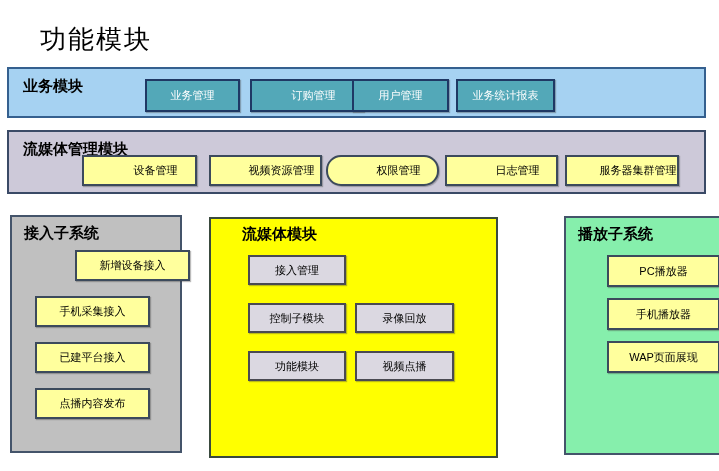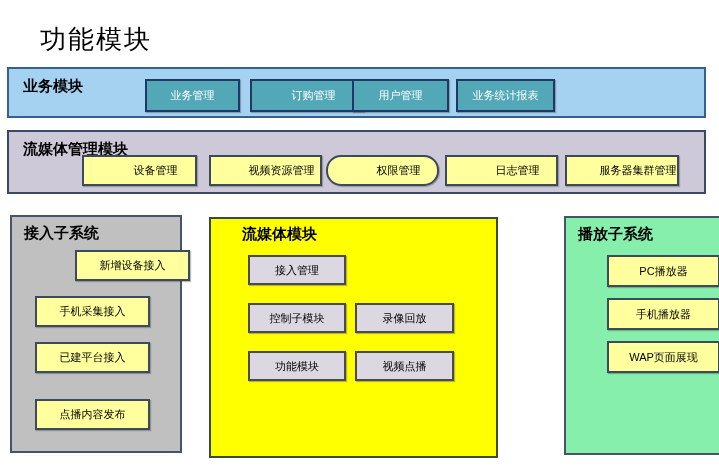--- a/index.html
+++ b/index.html
@@ -86,21 +86,21 @@
   .col-access {
     left: 10px; top: 215px; width: 172px; height: 238px;
     background: #c0c0c0;
     border-color: #44546a;
   }
   .col-access .panel-label { left: 12px; top: 7px; }
   .col-access .btn-yellow { left: 23px; width: 115px; height: 31px; }
   .ac0 { top: 33px; margin-left: 40px; }
   .ac1 { top: 79px; }
   .ac2 { top: 125px; text-align: right; }
-  .ac3 { top: 182px; }
+  .ac3 { top: 171px; }
   
   .col-streaming {
     left: 209px; top: 217px; width: 289px; height: 241px;
     background: #ffff00;
     border-color: #3a4a3e;
     text-align: right;
   }
   .col-streaming .panel-label { left: 31px; top: 6px; }
   .btn-lav {
     background: #dbd8e1;

